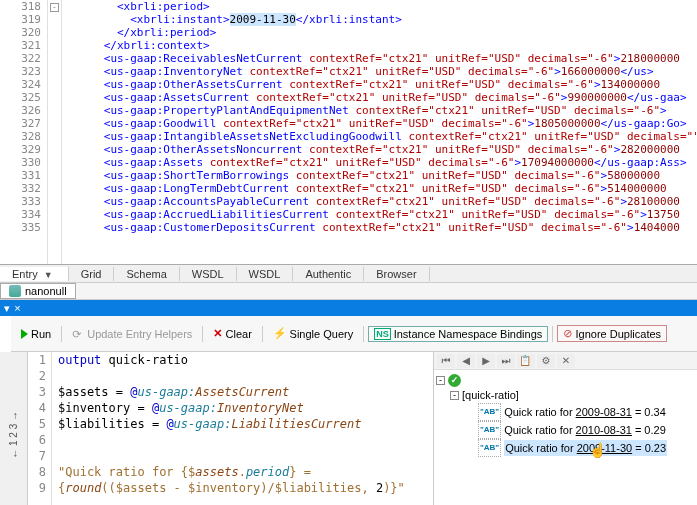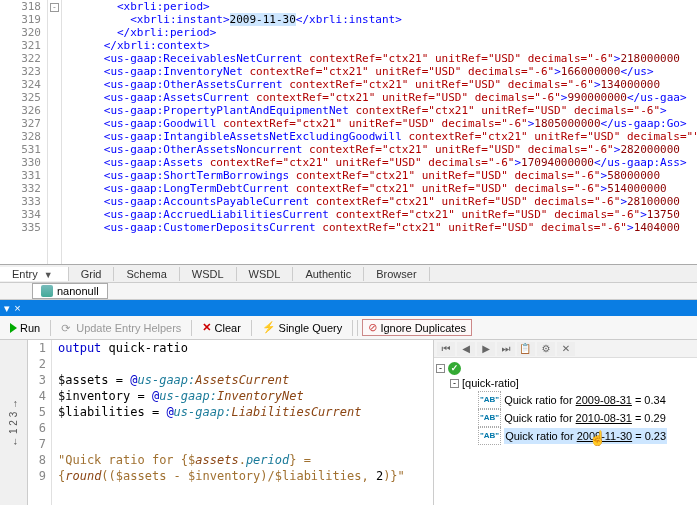--- a/index.html
+++ b/index.html
@@ -18,29 +18,29 @@
 .attr { color: #b00000; }
 .val { color: #b00000; }
 .sel { background: #cde6ff; }
 .endval { color: #8b0000; }
 
 .tabs-below { display: flex; align-items: center; height: 18px; border-top: 1px solid #aaa; background: #f0f0f0; font-size: 11px; }
 .tabs-below .tab { padding: 1px 12px; border-right: 1px solid #ccc; cursor: default; color: #333; }
 .tabs-below .tab.active { background: #fff; font-weight: normal; }
 .tabs-below .dropdown { font-size: 9px; color: #555; padding: 0 3px; }
 
-.file-tab-row { height: 18px; display: flex; align-items: center; background: #f5f5f5; border-top: 1px solid #ccc; border-bottom: 1px solid #ccc; padding-left: 32px; }
+.file-tab-row { height: 18px; display: flex; align-items: center; background: #f5f5f5; border-top: 1px solid #ccc; border-bottom: 1px solid #ccc; }
 .file-tab { display: flex; align-items: center; gap: 4px; padding: 1px 8px; border: 1px solid #aaa; background: #fff; font-size: 11px; }
 .file-icon { display: inline-block; width: 12px; height: 12px; background: linear-gradient(#7bb, #4a9); border-radius: 2px; }
 
 .xule-header { height: 16px; background: #0a7de3; color: #fff; display: flex; align-items: center; padding-left: 4px; font-size: 11px; }
 .xule-header .title { flex: 1; }
 .xule-header .x { width: 16px; text-align: center; cursor: default; }
 
-.toolbar { height: 24px; background: #f7f7f7; border-bottom: 1px solid #ccc; display: flex; align-items: center; gap: 4px; padding: 0 4px; font-size: 11px; }
+.toolbar { height: 36px; background: #f7f7f7; border-bottom: 1px solid #ccc; display: flex; align-items: center; gap: 4px; padding: 0 4px; font-size: 11px; margin-left: 11px; }
 .toolbar .btn { display: flex; align-items: center; gap: 3px; padding: 2px 6px; cursor: default; }
 .toolbar .sep { width: 1px; height: 16px; background: #ccc; }
 .green-tri { width: 0; height: 0; border-left: 7px solid #0a0; border-top: 5px solid transparent; border-bottom: 5px solid transparent; }
 .red-x { color: #c00; font-weight: bold; }
 .lightning { color: #e6a400; font-weight: bold; }
 .ns-icon { color: #0a7; font-weight: bold; font-size: 9px; border: 1px solid #0a7; padding: 0 1px; }
 
 .bottom-split { display: flex; height: 165px; }
 .left-col { width: 28px; background: #f0f0f0; border-right: 1px solid #ccc; display: flex; flex-direction: column; align-items: center; justify-content: center; gap: 2px; }
 .left-col .rot { writing-mode: vertical-rl; transform: rotate(180deg); font-size: 10px; color: #555; }
@@ -83,21 +83,21 @@
         <div>319</div>
         <div>320</div>
         <div>321</div>
         <div>322</div>
         <div>323</div>
         <div>324</div>
         <div>325</div>
         <div>326</div>
         <div>327</div>
         <div>328</div>
-        <div>531</div>
+        <div>329</div>
         <div>330</div>
         <div>331</div>
         <div>332</div>
         <div>333</div>
         <div>334</div>
         <div>335</div>
       </div>
     <div class="fold-col" id="foldcol">
         <div><span class="fold-box">-</span></div>
         <div></div>
@@ -158,20 +158,24 @@
   <div class="btn">
       <span class="red-x">✕</span>
       <span>Clear</span>
     </div>
   <div class="sep"></div>
   <div class="btn">
       <span class="lightning">⚡</span>
       <span>Single Query</span>
     </div>
   <div class="sep"></div>
+  <div class="boxed-btn">
+      <span class="ns-icon">NS</span>
+      <span>Instance Namespace Bindings</span>
+    </div>
   <div class="sep"></div>
   <div class="boxed-btn2">
       <span style="color:#c44;">⊘</span>
       <span>Ignore Duplicates</span>
     </div>
 </div>
 
 <div class="bottom-split">
   <div class="left-col">
       <span class="rot">← 1 2 3 →</span>

